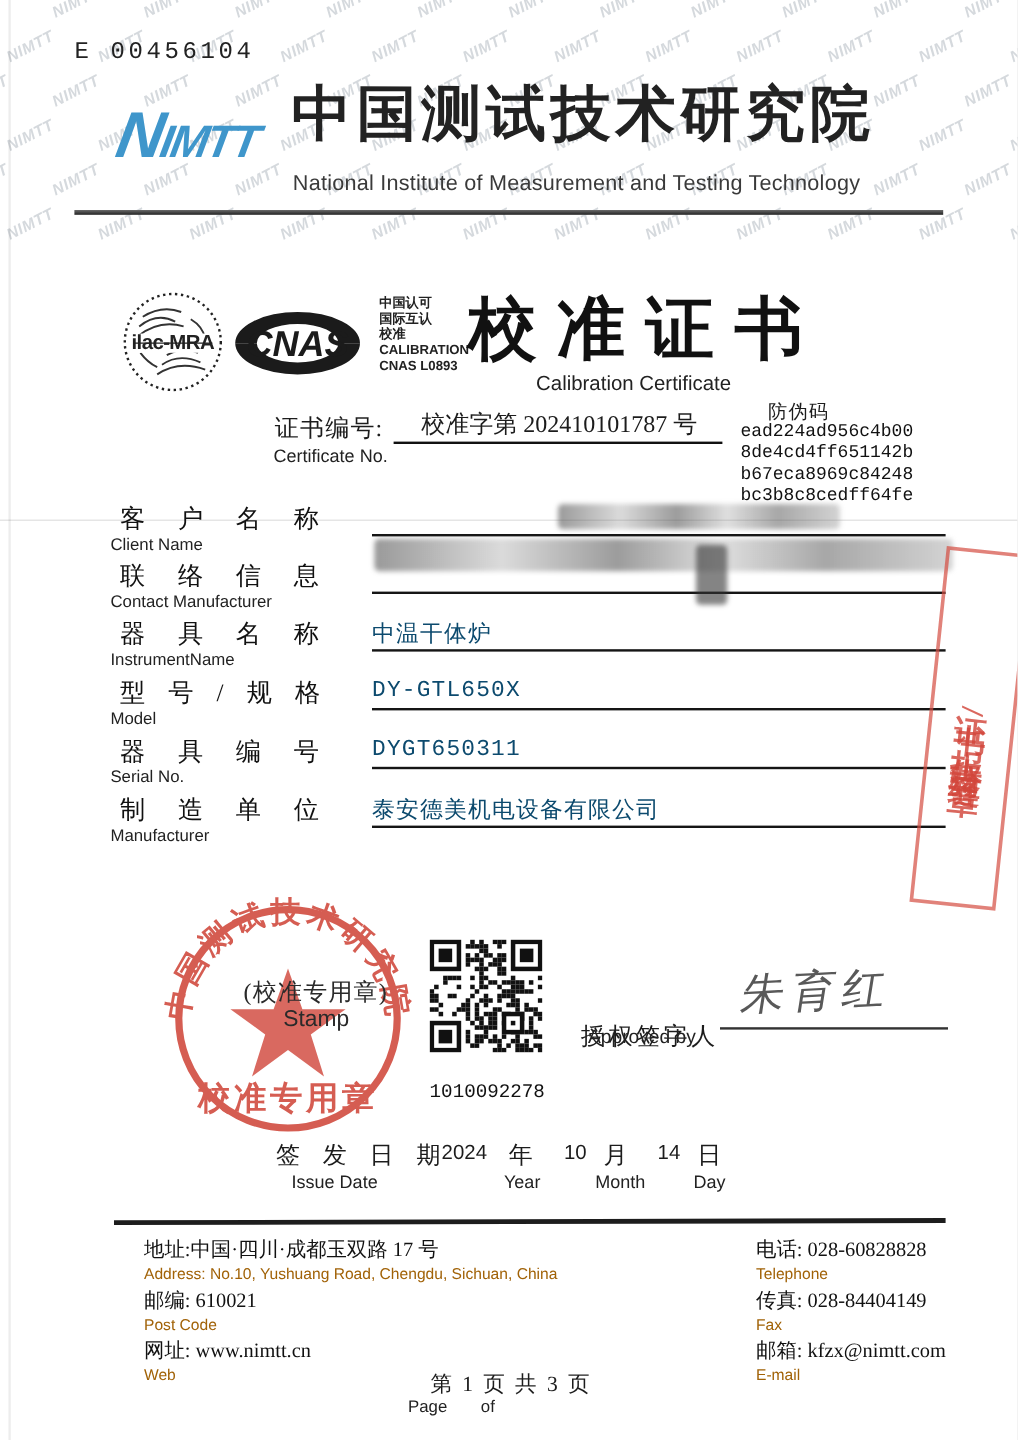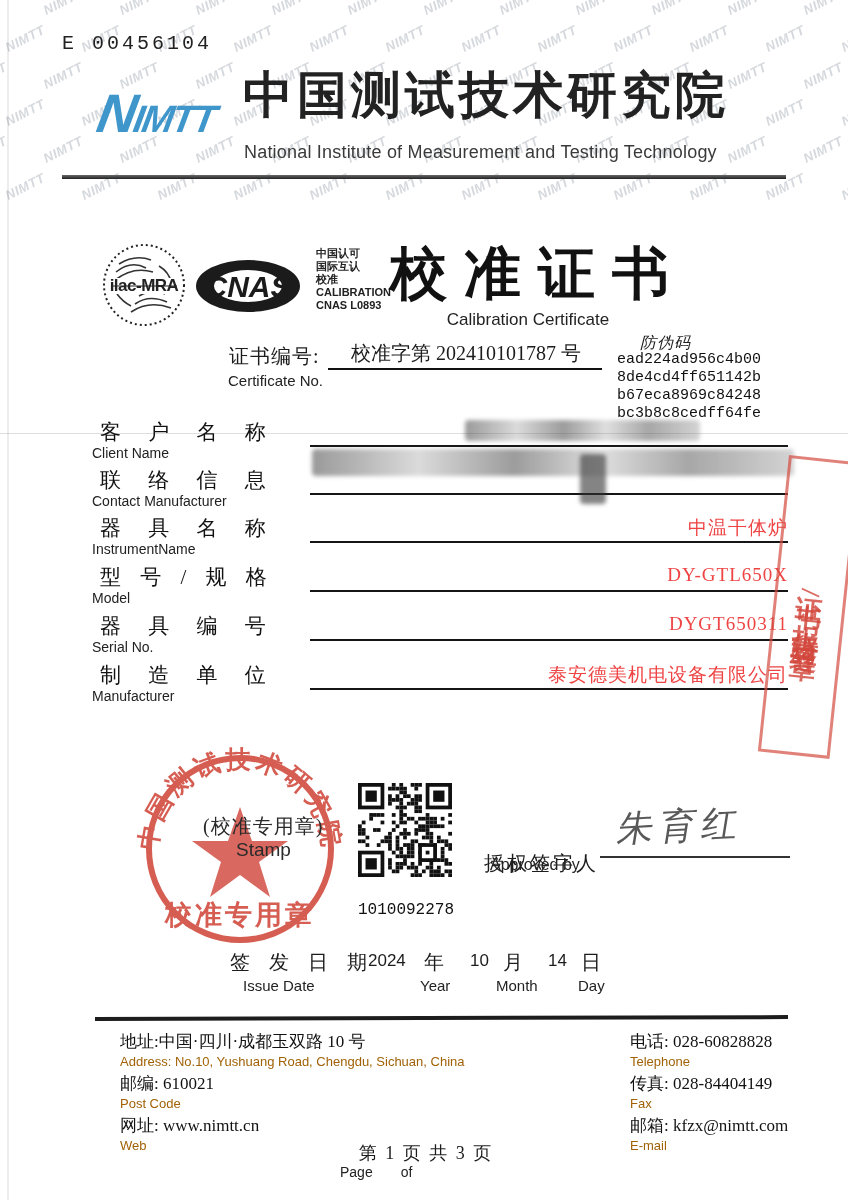--- a/index.html
+++ b/index.html
@@ -34,32 +34,32 @@
   .accr-lines{left:316px;top:247px;font-size:11px;font-weight:bold;line-height:13px;color:#222;}
   .title-cn{left:383px;top:236px;width:310px;text-align:center;font-size:57px;font-weight:bold;
         letter-spacing:17px;color:#111;}
   .title-en{left:383px;top:310px;width:290px;text-align:center;font-size:17px;color:#222;}
 
   
   .certno-cn{left:229px;top:343px;font-size:20px;letter-spacing:1px;}
   .certno-value{left:332px;top:340px;width:268px;text-align:center;font-size:20px;}
   .certno-line{left:328px;top:368px;width:274px;height:2px;background:#111;}
   .certno-en{left:228px;top:372px;font-size:15px;color:#222;}
-  .anti-label{left:640px;top:333px;width:120px;font-size:16px;letter-spacing:1px;font-style:italic;}
+  .anti-label{left:640px;top:333px;width:120px;font-size:16px;letter-spacing:1px;}
   .anti-codes{left:617px;top:351px;font-size:15px;line-height:18px;color:#111;}
 
   
   #fields{left:0;top:418px;width:848px;height:296px;}
   .frow{position:absolute;left:0;width:676px;height:49px;}
   .f-cn{position:absolute;left:100px;top:0;width:215px;font-size:21px;color:#111;
         word-spacing:22px;white-space:nowrap;}
   .f-en{position:absolute;left:92px;top:27px;width:220px;font-size:14px;color:#222;}
   .f-line{position:absolute;left:310px;top:27px;width:478px;border-bottom:2px solid #151515;}
-  .f-val{position:absolute;left:310px;top:1px;width:478px;text-align:right;font-size:19px;color:#ef4444;
-        letter-spacing:1px;}
+  .f-val{position:absolute;left:310px;top:1px;width:478px;text-align:left;font-size:19px;color:#0c4a6e;
+        letter-spacing:1px;font-family:Liberation Mono, monospace;}
   .smudge{position:absolute;filter:blur(2px);border-radius:4px;
         background:linear-gradient(90deg,rgba(70,70,70,.55),rgba(135,135,135,.30) 22%,
         rgba(75,75,75,.55) 42%,rgba(140,140,140,.28) 60%,rgba(80,80,80,.5) 78%,rgba(130,130,130,.35));}
 
   
   .stamp-svg{left:130px;top:739px;opacity:.88;}
   .stamp-overlay-cn{left:203px;top:813px;font-size:20px;color:#2a2a2a;letter-spacing:1px;}
   .stamp-overlay-en{left:236px;top:839px;font-size:19px;color:#2a2a2a;}
   .qr-box{left:358px;top:783px;width:94px;height:94px;}
   .qr-number{left:356px;top:901px;width:100px;text-align:center;font-size:16px;color:#111;}
@@ -508,21 +508,21 @@
   <div class="abs d-day">14</div>
   <div class="abs d-day-cn serif">日</div>
   <div class="abs d-day-en">Day</div>
 
   <div class="abs seam-stamp">
     <div class="seam-text">证书/报告骑缝章</div>
   </div>
 
   <div class="abs foot-rule"></div>
   <div class="abs foot-left">
-    <div class="f-item-cn serif">地址:中国·四川·成都玉双路 10 号</div>
+    <div class="f-item-cn serif">地址:中国·四川·成都玉双路 17 号</div>
     <div class="f-item-en">Address: No.10, Yushuang Road, Chengdu, Sichuan, China</div>
     <div class="f-item-cn serif">邮编: 610021</div>
     <div class="f-item-en">Post Code</div>
     <div class="f-item-cn serif">网址: www.nimtt.cn</div>
     <div class="f-item-en">Web</div>
   </div>
   <div class="abs foot-right">
     <div class="f-item-cn serif">电话: 028-60828828</div>
     <div class="f-item-en">Telephone</div>
     <div class="f-item-cn serif">传真: 028-84404149</div>

